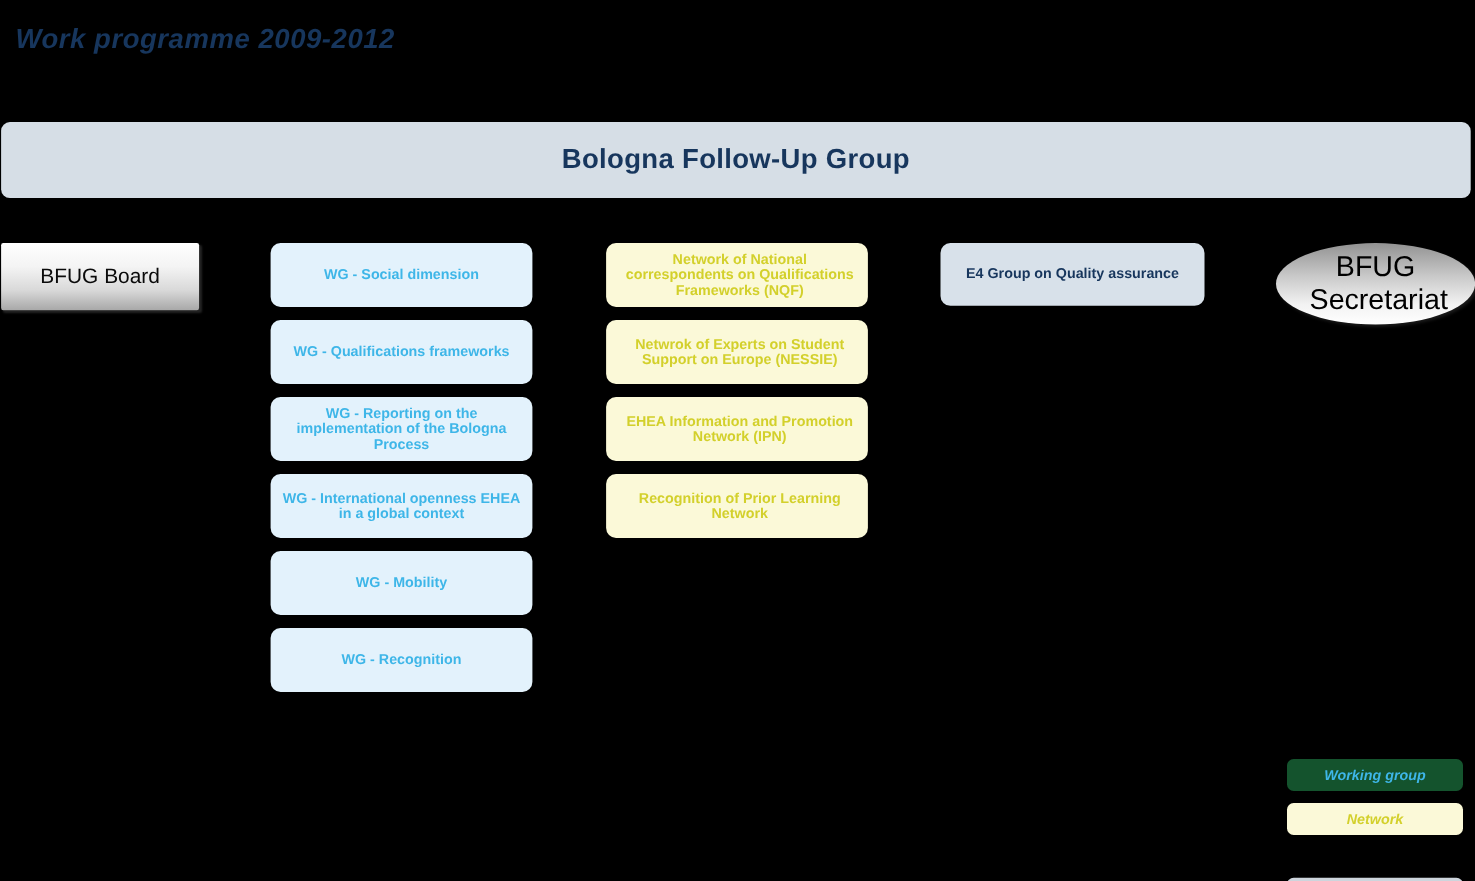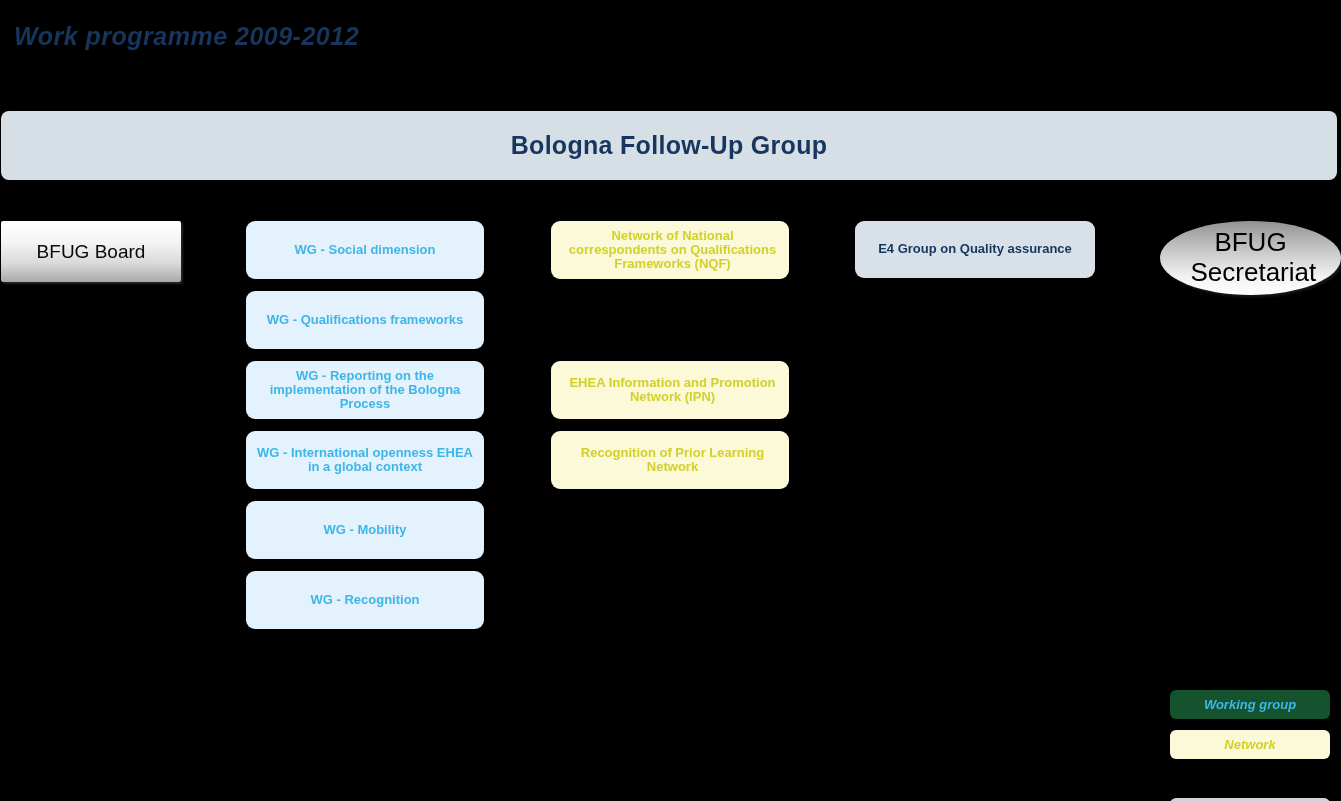--- a/index.html
+++ b/index.html
@@ -136,20 +136,23 @@
   <div class="node wg" style="top:501px">
     <span>WG - Mobility</span>
   </div>
   <div class="node wg" style="top:571px">
     <span>WG - Recognition</span>
   </div>
 
   <div class="node net" style="top:221px">
     <span>Network of National correspondents on Qualifications Frameworks  (NQF)</span>
   </div>
+  <div class="node net" style="top:291px">
+    <span>Netwrok of Experts on Student Support on Europe (NESSIE)</span>
+  </div>
   <div class="node net" style="top:361px">
     <span>EHEA Information and Promotion Network (IPN)</span>
   </div>
   <div class="node net" style="top:431px">
     <span>Recognition of Prior Learning Network</span>
   </div>
 
   <div class="node e4" style="top:221px">
     <span>E4 Group on Quality assurance</span>
   </div>

